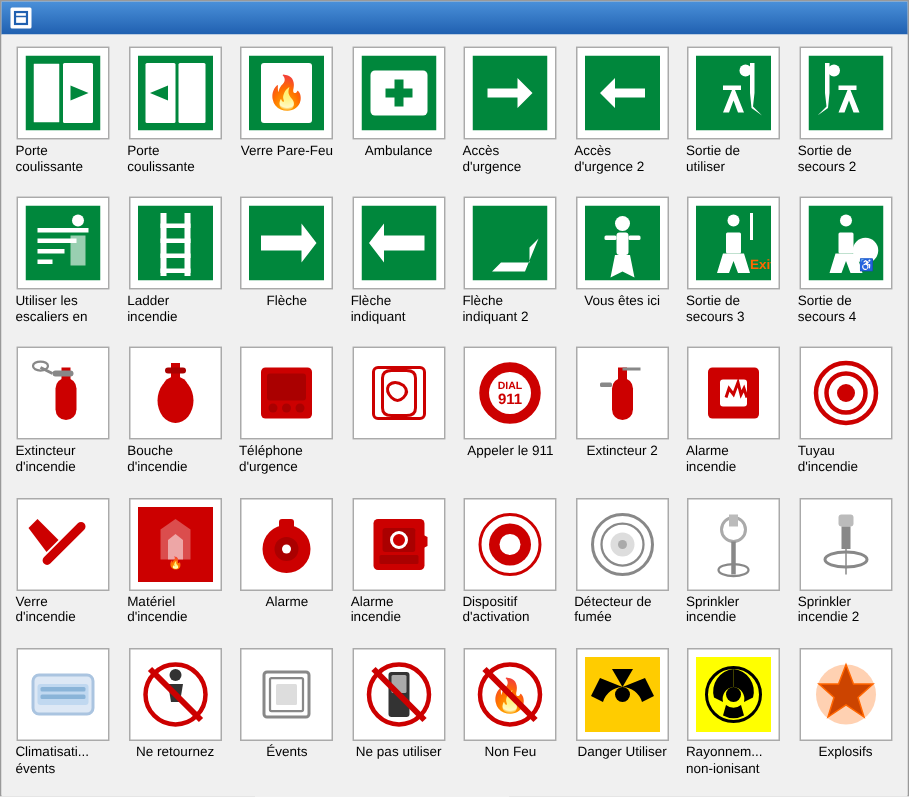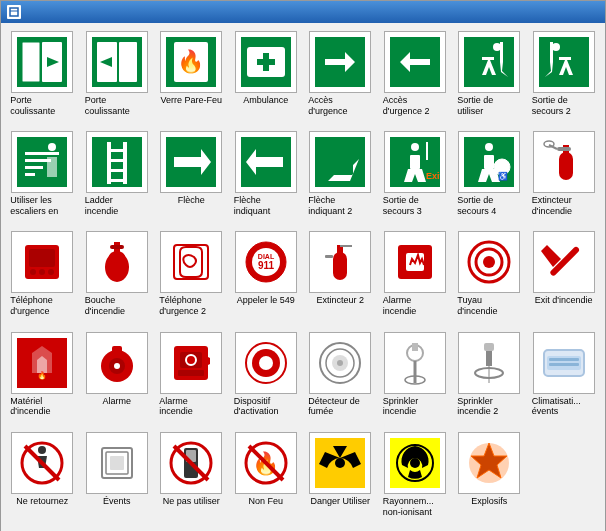--- a/index.html
+++ b/index.html
@@ -227,20 +227,33 @@
       <rect width="50" height="50" fill="#00873c"></rect>
       <polygon points="38,8 38,28 44,22 35,44 13,44 19,38 38,38 38,8" fill="white"></polygon>
     </svg>
         </div>
         <div class="label">Flèche indiquant 2</div>
       </div>
       <div class="item">
         <div class="icon-box">
           <svg viewBox="0 0 50 50" xmlns="http://www.w3.org/2000/svg">
       <rect width="50" height="50" fill="#00873c"></rect>
+      <circle cx="25" cy="12" r="5" fill="white"></circle>
+      <rect x="21" y="18" width="8" height="15" fill="white" rx="2"></rect>
+      <rect x="13" y="20" width="8" height="3" fill="white" rx="1"></rect>
+      <rect x="29" y="20" width="8" height="3" fill="white" rx="1"></rect>
+      <polygon points="20,33 17,48 25,44 33,48 30,33" fill="white"></polygon>
+    </svg>
+        </div>
+        <div class="label">Vous êtes ici</div>
+      </div>
+      <div class="item">
+        <div class="icon-box">
+          <svg viewBox="0 0 50 50" xmlns="http://www.w3.org/2000/svg">
+      <rect width="50" height="50" fill="#00873c"></rect>
       <circle cx="25" cy="10" r="4" fill="white"></circle>
       <rect x="20" y="18" width="10" height="14" fill="white" rx="1"></rect>
       <polygon points="18,32 14,45 22,45 25,37 28,45 36,45 32,32" fill="white"></polygon>
       <rect x="36" y="5" width="2" height="18" fill="white"></rect>
       <text x="36" y="42" font-size="9" fill="#ff6600" font-weight="bold" font-family="Arial">Exit</text>
     </svg>
         </div>
         <div class="label">Sortie de secours 3</div>
       </div>
       <div class="item">
@@ -266,63 +279,62 @@
       <line x1="18" y1="12" x2="10" y2="8" stroke="#888" stroke-width="2"></line>
       <ellipse cx="10" cy="7" rx="5" ry="3" fill="none" stroke="#888" stroke-width="1.5"></ellipse>
     </svg>
         </div>
         <div class="label">Extincteur d'incendie</div>
       </div>
       <div class="item">
         <div class="icon-box">
           <svg viewBox="0 0 50 50" xmlns="http://www.w3.org/2000/svg">
       <rect width="50" height="50" fill="white"></rect>
+      <ellipse cx="25" cy="30" rx="12" ry="15" fill="#cc0000"></ellipse>
+      <ellipse cx="25" cy="20" rx="8" ry="6" fill="#cc0000"></ellipse>
+      <rect x="22" y="5" width="6" height="10" fill="#cc0000"></rect>
+      <rect x="18" y="8" width="14" height="4" rx="2" fill="#aa0000"></rect>
+    </svg>
+        </div>
+        <div class="label">Bouche d'incendie</div>
+      </div>
+      <div class="item">
+        <div class="icon-box">
+          <svg viewBox="0 0 50 50" xmlns="http://www.w3.org/2000/svg">
+      <rect width="50" height="50" fill="white"></rect>
       <rect x="8" y="8" width="34" height="34" rx="3" fill="#cc0000"></rect>
       <rect x="12" y="12" width="26" height="18" rx="2" fill="#aa0000"></rect>
       <circle cx="16" cy="35" r="3" fill="#aa0000"></circle>
       <circle cx="25" cy="35" r="3" fill="#aa0000"></circle>
       <circle cx="34" cy="35" r="3" fill="#aa0000"></circle>
     </svg>
         </div>
         <div class="label">Téléphone d'urgence</div>
       </div>
       <div class="item">
         <div class="icon-box">
           <svg viewBox="0 0 50 50" xmlns="http://www.w3.org/2000/svg">
       <rect width="50" height="50" fill="white"></rect>
-      <ellipse cx="25" cy="30" rx="12" ry="15" fill="#cc0000"></ellipse>
-      <ellipse cx="25" cy="20" rx="8" ry="6" fill="#cc0000"></ellipse>
-      <rect x="22" y="5" width="6" height="10" fill="#cc0000"></rect>
-      <rect x="18" y="8" width="14" height="4" rx="2" fill="#aa0000"></rect>
-    </svg>
-        </div>
-        <div class="label">Bouche d'incendie</div>
-      </div>
-      <div class="item">
-        <div class="icon-box">
-          <svg viewBox="0 0 50 50" xmlns="http://www.w3.org/2000/svg">
-      <rect width="50" height="50" fill="white"></rect>
       <rect x="8" y="8" width="34" height="34" rx="3" fill="white" stroke="#cc0000" stroke-width="2"></rect>
       <path d="M14,15 Q14,10 20,10 L30,10 Q36,10 36,15 L36,35 Q36,40 30,40 L20,40 Q14,40 14,35 Z" fill="none" stroke="#cc0000" stroke-width="2"></path>
       <path d="M18,20 Q22,16 28,20 Q32,24 28,28 Q24,32 20,28 Q16,24 18,20" fill="none" stroke="#cc0000" stroke-width="2"></path>
     </svg>
         </div>
-        <div class="label">Téléphone d'urgence 2</div>
       </div>
       <div class="item">
         <div class="icon-box">
           <svg viewBox="0 0 50 50" xmlns="http://www.w3.org/2000/svg">
       <rect width="50" height="50" fill="white"></rect>
       <circle cx="25" cy="25" r="20" fill="#cc0000" stroke="#cc0000"></circle>
       <circle cx="25" cy="25" r="14" fill="white"></circle>
       <text x="25" y="22" text-anchor="middle" font-size="7" fill="#cc0000" font-weight="bold">DIAL</text>
       <text x="25" y="32" text-anchor="middle" font-size="10" fill="#cc0000" font-weight="bold">911</text>
     </svg>
         </div>
-        <div class="label">Appeler le 549</div>
+        <div class="label">Appeler le 911</div>
       </div>
       <div class="item">
         <div class="icon-box">
           <svg viewBox="0 0 50 50" xmlns="http://www.w3.org/2000/svg">
       <rect width="50" height="50" fill="white"></rect>
       <rect x="18" y="15" width="14" height="28" rx="7" fill="#cc0000"></rect>
       <rect x="22" y="8" width="6" height="8" fill="#cc0000"></rect>
       <rect x="10" y="18" width="8" height="3" fill="#888" rx="1"></rect>
       <rect x="25" y="8" width="12" height="2" fill="#888"></rect>
     </svg>
@@ -352,21 +364,21 @@
         <div class="label">Tuyau d'incendie</div>
       </div>
       <div class="item">
         <div class="icon-box">
           <svg viewBox="0 0 50 50" xmlns="http://www.w3.org/2000/svg">
       <rect width="50" height="50" fill="white"></rect>
       <rect x="22" y="5" width="6" height="38" rx="3" fill="#cc0000" transform="rotate(45 25 25)"></rect>
       <polygon points="8,8 22,22 14,30 2,14" fill="#cc0000"></polygon>
     </svg>
         </div>
-        <div class="label">Exit d'incendie</div>
+        <div class="label">Verre d'incendie</div>
       </div>
       <div class="item">
         <div class="icon-box">
           <svg viewBox="0 0 50 50" xmlns="http://www.w3.org/2000/svg">
       <rect width="50" height="50" fill="#cc0000"></rect>
       <rect x="8" y="8" width="34" height="34" rx="2" fill="#cc0000"></rect>
       <path d="M15,35 L15,15 L25,8 L35,15 L35,35 Z" fill="white" opacity="0.3"></path>
       <path d="M20,35 L20,22 L25,18 L30,22 L30,35 Z" fill="white" opacity="0.5"></path>
       <text x="25" y="40" text-anchor="middle" font-size="8" fill="white">🔥</text>
     </svg>

